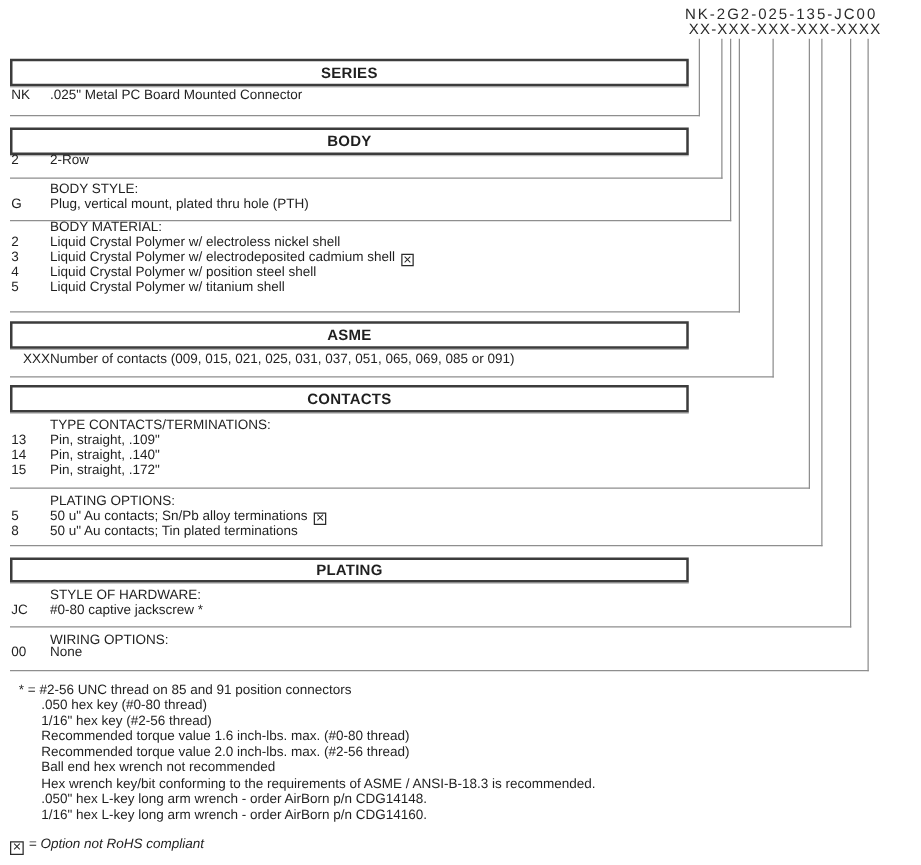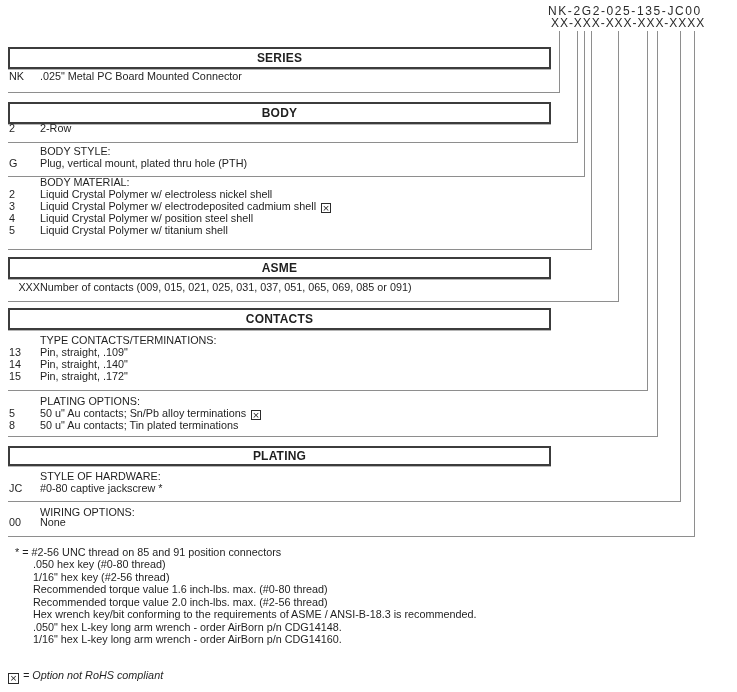--- a/index.html
+++ b/index.html
@@ -133,20 +133,21 @@
   <div class="row" style="top:517px;">
     <span class="code">00</span><span>None</span>
   </div>
 
   <div class="footnotes">
     <div class="fn-line fn-first">* = #2-56 UNC thread on 85 and 91 position connectors</div>
     <div class="fn-line">.050 hex key (#0-80 thread)</div>
     <div class="fn-line">1/16" hex key (#2-56 thread)</div>
     <div class="fn-line">Recommended torque value 1.6 inch-lbs. max. (#0-80 thread)</div>
     <div class="fn-line">Recommended torque value 2.0 inch-lbs. max. (#2-56 thread)</div>
+    <div class="fn-line">Ball end hex wrench not recommended</div>
     <div class="fn-line">Hex wrench key/bit conforming to the requirements of ASME / ANSI-B-18.3 is recommended.</div>
     <div class="fn-line">.050" hex L-key long arm wrench - order AirBorn p/n CDG14148.</div>
     <div class="fn-line">1/16" hex L-key long arm wrench - order AirBorn p/n CDG14160.</div>
   </div>
 
   <div class="legend">
     <span class="xmark">×</span><span>= Option not RoHS compliant</span>
   </div>
 
 </div>

